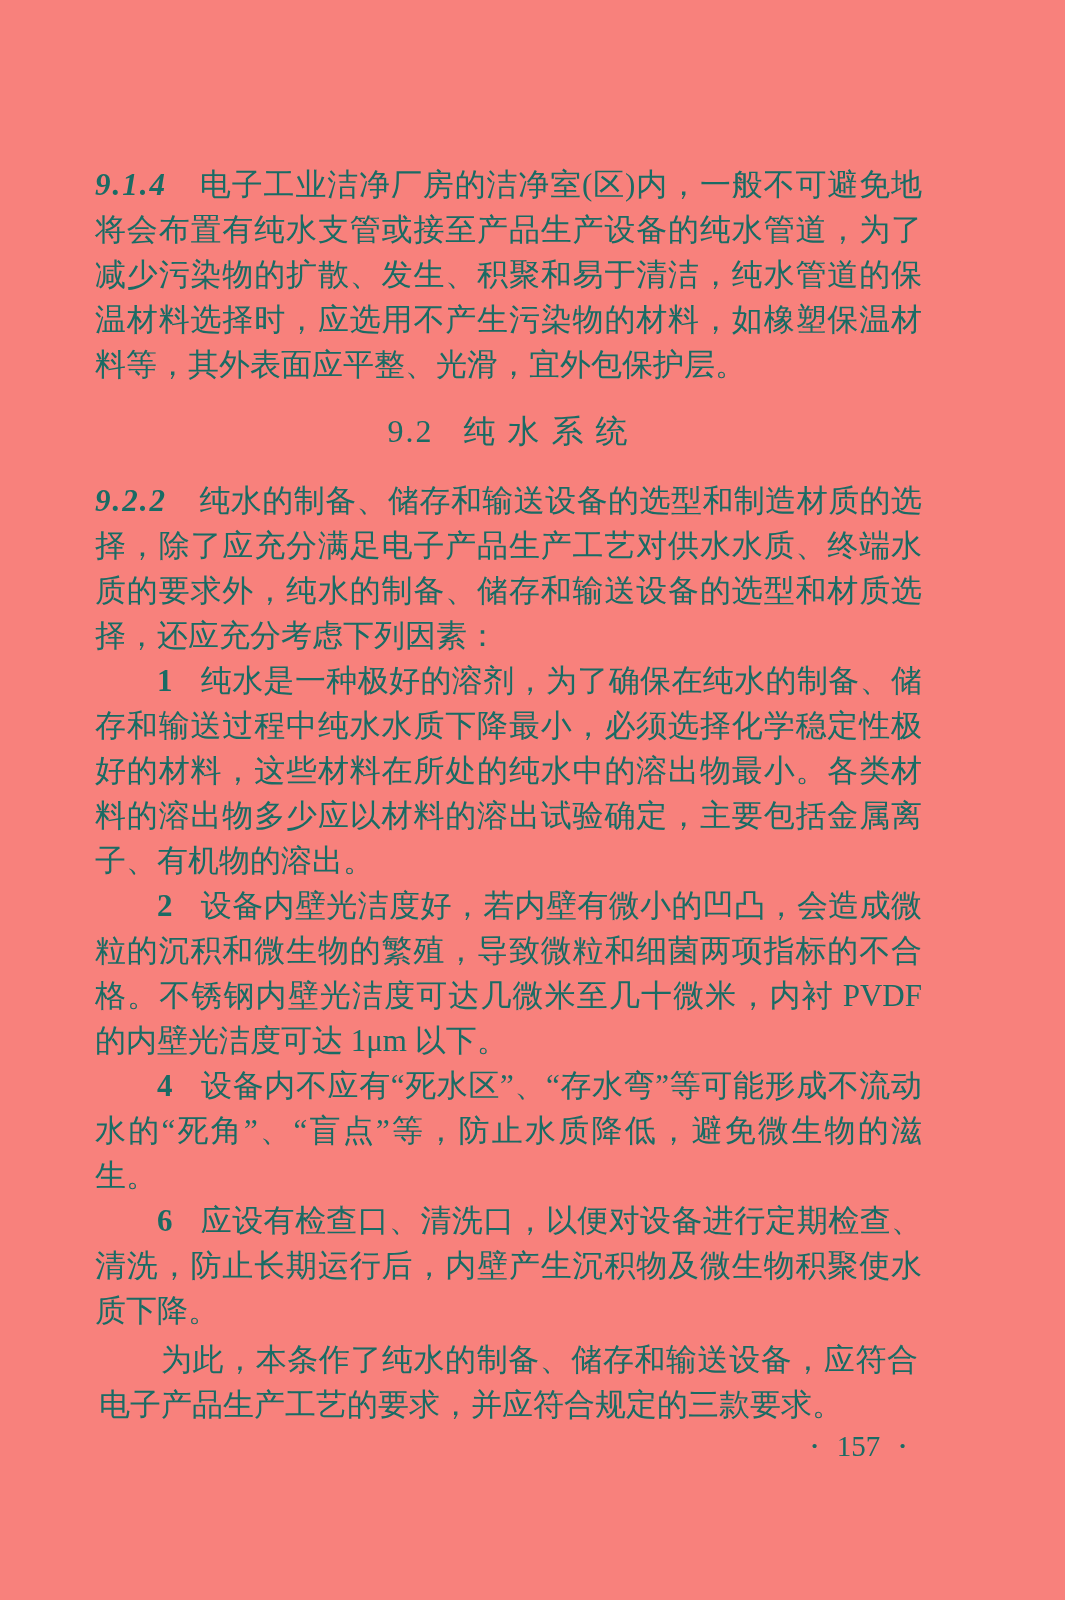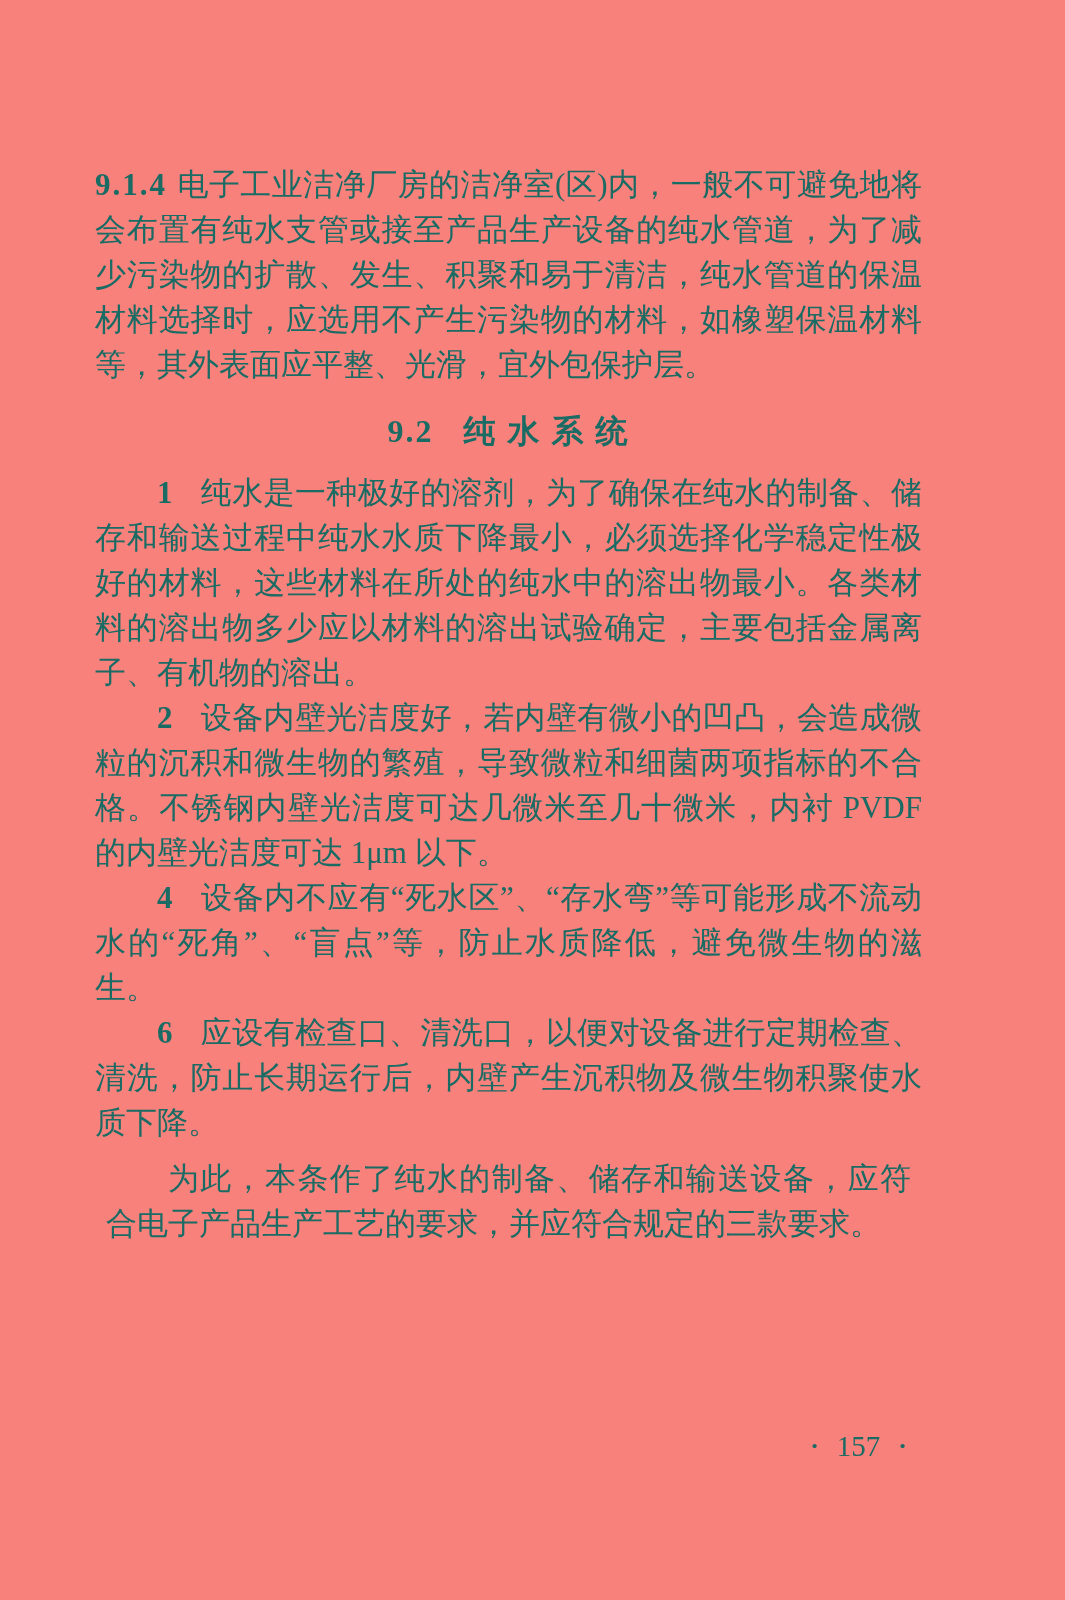--- a/index.html
+++ b/index.html
@@ -24,38 +24,39 @@
     font-size: 31px;
     line-height: 45px;
     text-align: justify;
   }
   .para {
     margin: 0;
   }
   .clause-num {
     font-weight: bold;
     letter-spacing: 2px;
-    margin-right: 10px;
+    margin-right: 32px;
+    font-style: italic;
   }
   .item {
     margin: 0;
     text-indent: 2em;
   }
   .item-num {
     font-weight: bold;
     margin-right: 28px;
   }
   .closing {
-    margin: 11px;
+    margin: 4px;
     text-indent: 2em;
   }
   .section-heading {
-    margin: 22px 0 16px 0;
+    margin: 22px 0 24px 0;
     font-size: 32px;
-    font-weight: bold;
+    font-weight: normal;
     text-align: center;
     line-height: 45px;
     text-indent: 0;
   }
   .section-heading .sec-num {
     letter-spacing: 2px;
     margin-right: 30px;
   }
   .section-heading .sec-title {
     letter-spacing: 2px;
@@ -83,20 +84,23 @@
   <div class="content">
 
     <p class="para">
       <span class="clause-num">9.1.4</span><span>电子工业洁净厂房的洁净室(区)内，一般不可避免地将会布置有纯水支管或接至产品生产设备的纯水管道，为了减少污染物的扩散、发生、积聚和易于清洁，纯水管道的保温材料选择时，应选用不产生污染物的材料，如橡塑保温材料等，其外表面应平整、光滑，宜外包保护层。</span>
     </p>
 
     <h2 class="section-heading">
       <span class="sec-num">9.2</span><span class="sec-title">纯 水 系 统</span>
     </h2>
 
+    <p class="para">
+      <span class="clause-num">9.2.2</span><span>纯水的制备、储存和输送设备的选型和制造材质的选择，除了应充分满足电子产品生产工艺对供水水质、终端水质的要求外，纯水的制备、储存和输送设备的选型和材质选择，还应充分考虑下列因素：</span>
+    </p>
 
     <p class="item">
       <span class="item-num">1</span><span>纯水是一种极好的溶剂，为了确保在纯水的制备、储存和输送过程中纯水水质下降最小，必须选择化学稳定性极好的材料，这些材料在所处的纯水中的溶出物最小。各类材料的溶出物多少应以材料的溶出试验确定，主要包括金属离子、有机物的溶出。</span>
     </p>
 
     <p class="item">
       <span class="item-num">2</span><span>设备内壁光洁度好，若内壁有微小的凹凸，会造成微粒的沉积和微生物的繁殖，导致微粒和细菌两项指标的不合格。不锈钢内壁光洁度可达几微米至几十微米，内衬 PVDF 的内壁光洁度可达 1μm 以下。</span>
     </p>
 
 

